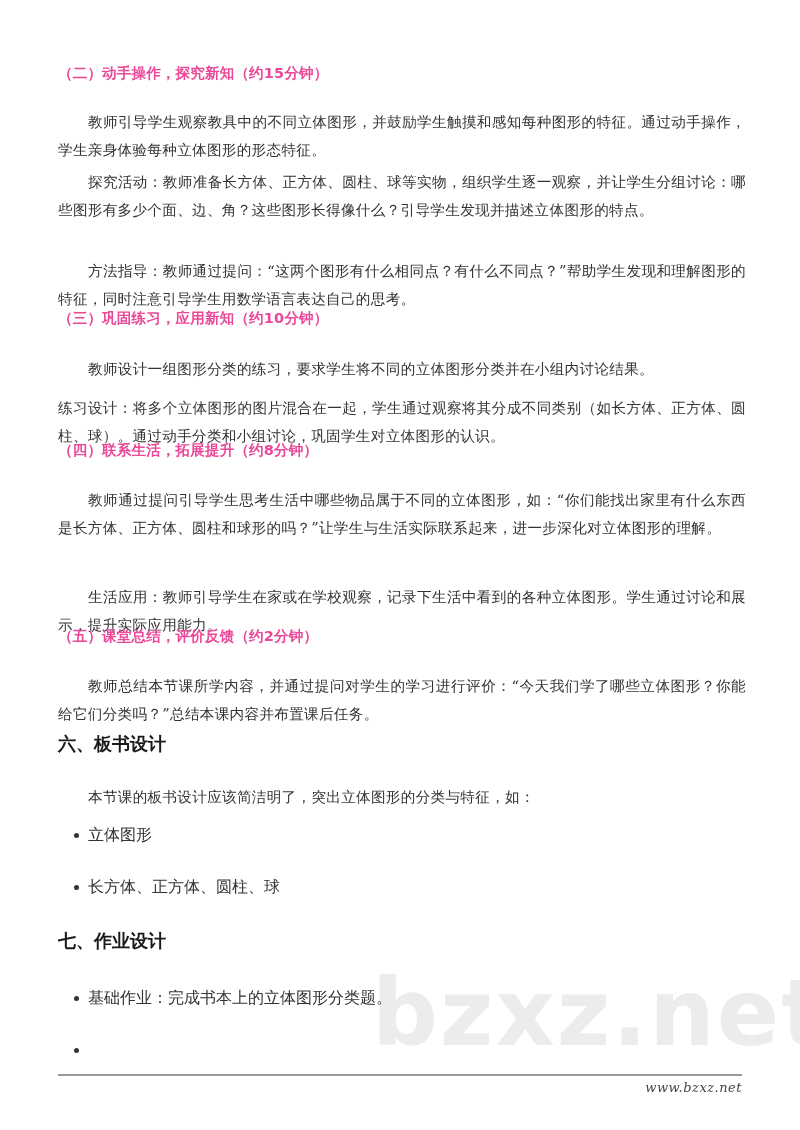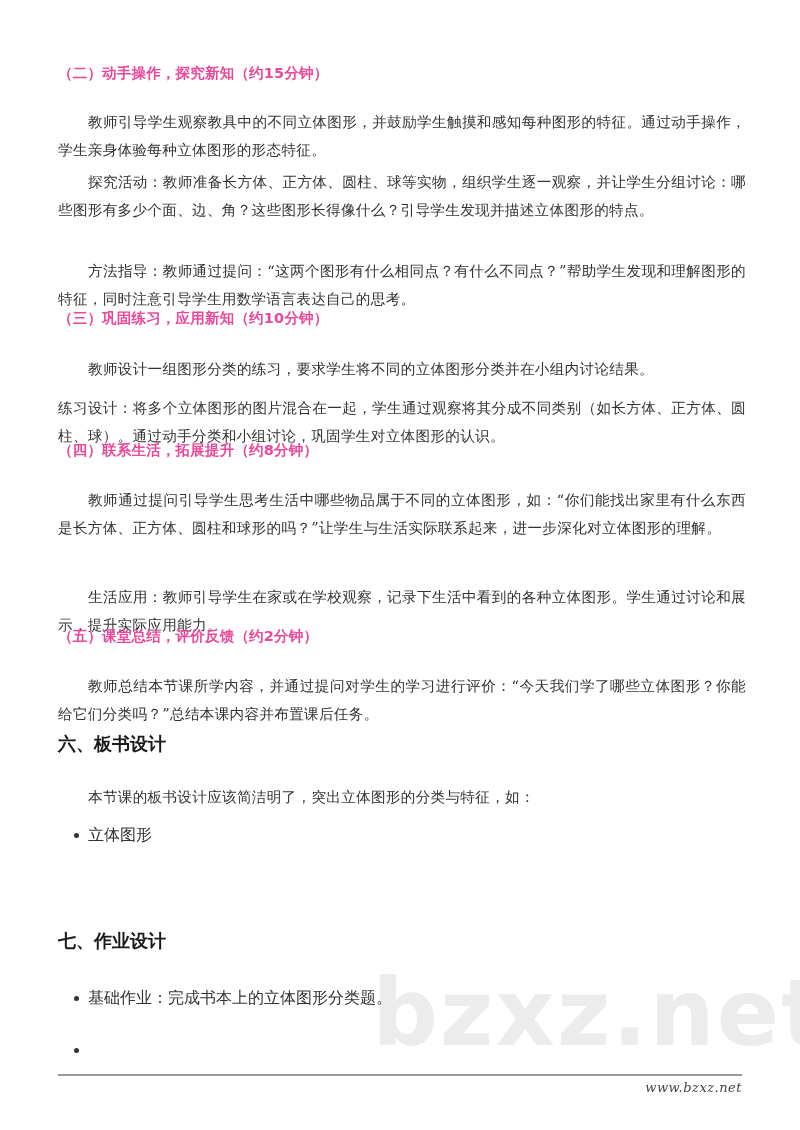--- a/index.html
+++ b/index.html
@@ -68,20 +68,21 @@
   <div class="para" style="top:466px">教师通过提问引导学生思考生活中哪些物品属于不同的立体图形，如：“你们能找出家里有什么东西是长方体、正方体、圆柱和球形的吗？”让学生与生活实际联系起来，进一步深化对立体图形的理解。</div>
   <div class="para" style="top:563px">生活应用：教师引导学生在家或在学校观察，记录下生活中看到的各种立体图形。学生通过讨论和展示，提升实际应用能力。</div>
 
   <div class="sub-h" style="top:627px">（五）课堂总结，评价反馈（约2分钟）</div>
   <div class="para" style="top:652px">教师总结本节课所学内容，并通过提问对学生的学习进行评价：“今天我们学了哪些立体图形？你能给它们分类吗？”总结本课内容并布置课后任务。</div>
 
   <div class="sec-h" style="top:732px">六、板书设计</div>
   <div class="para" style="top:763px">本节课的板书设计应该简洁明了，突出立体图形的分类与特征，如：</div>
   <ul class="bullets" style="top:800px">
     <li><span class="bullet-dot"></span><span>立体图形</span></li>
+    <li><span class="bullet-dot"></span><span>长方体、正方体、圆柱、球</span></li>
   </ul>
 
   <div class="sec-h" style="top:929px">七、作业设计</div>
   <ul class="bullets" style="top:963px">
     <li><span class="bullet-dot"></span><span>基础作业：完成书本上的立体图形分类题。</span></li>
     <li><span class="bullet-dot"></span></li>
   </ul>
 </div>
 
 <div class="footer-line"></div>

